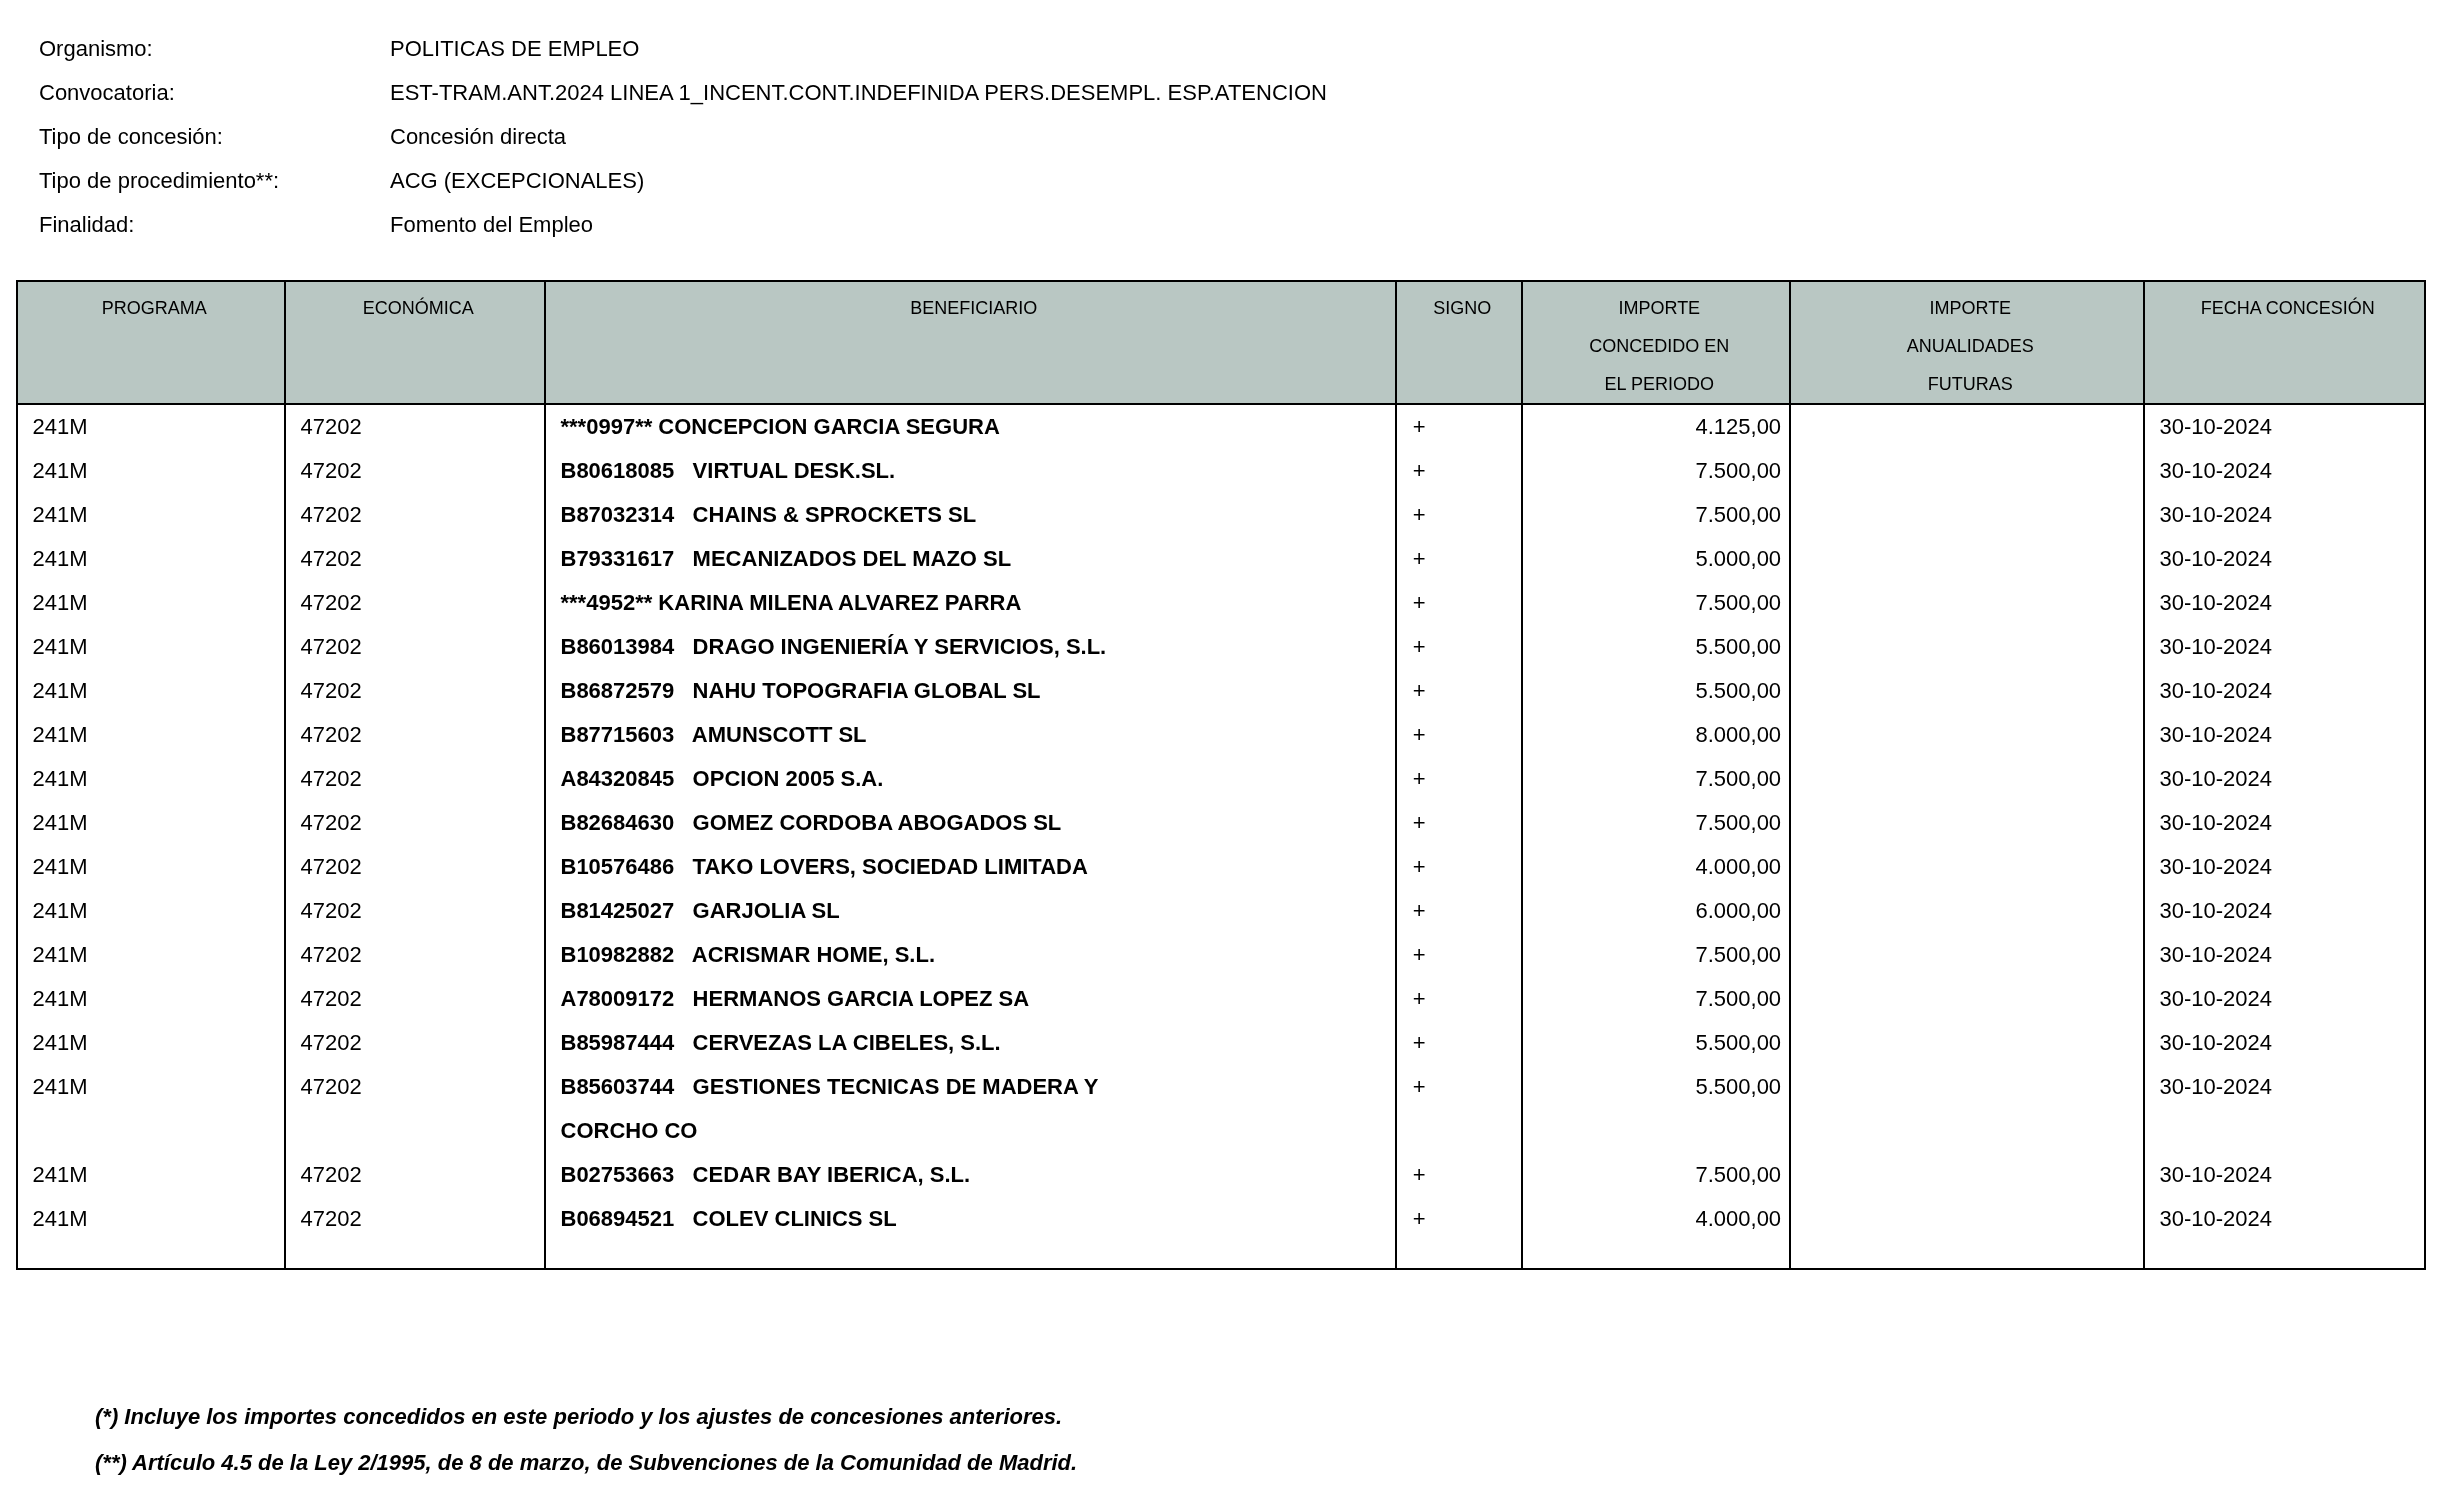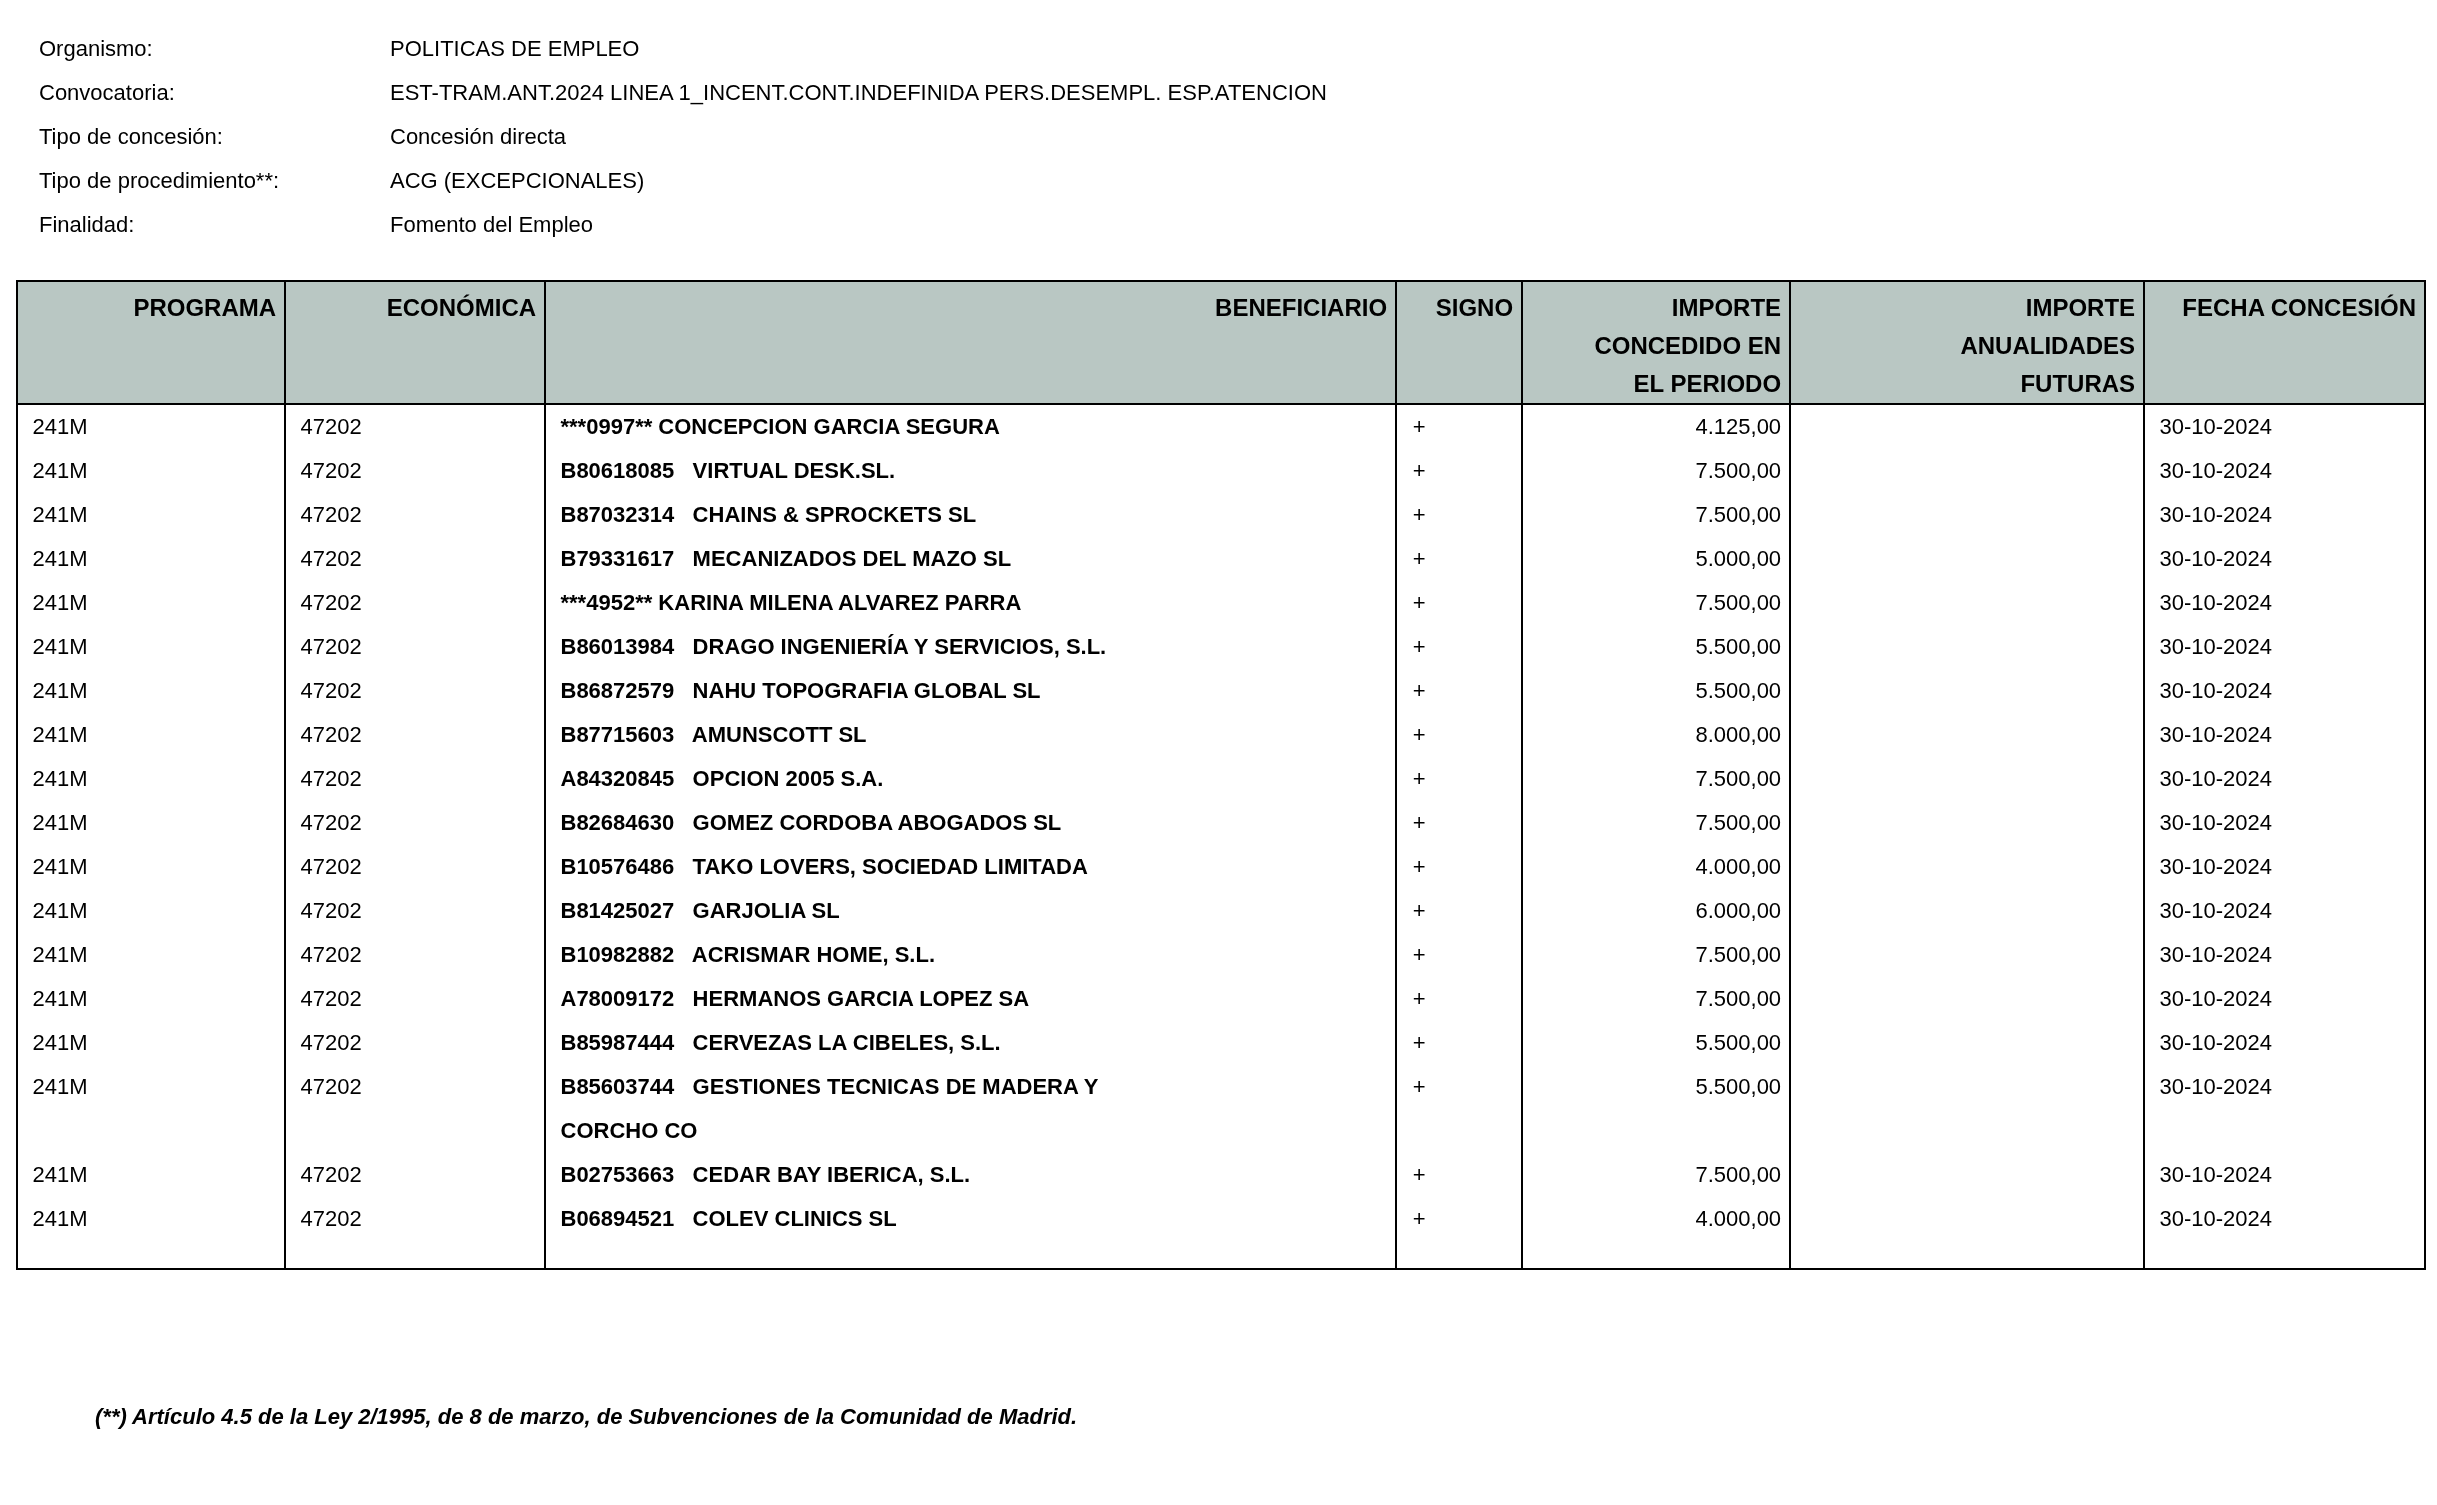--- a/index.html
+++ b/index.html
@@ -38,24 +38,24 @@
   .grants-table td {
     border-left: 2.2px solid var(--border);
     border-right: 2.2px solid var(--border);
     overflow: hidden;
   }
   .grants-table thead tr { height: 117px; }
   .grants-table th {
     background: var(--hdr-bg);
     border-top: 2.2px solid var(--border);
     border-bottom: 2.2px solid var(--border);
-    text-align: right;
+    text-align: center;
     vertical-align: top;
-    font-weight: bold;
-    font-size: 24px;
+    font-weight: normal;
+    font-size: 18px;
     line-height: 38px;
     padding: 7.4px 7.4px 0 15px;
     white-space: pre-line;
   }
   .grants-table td {
     vertical-align: top;
     line-height: 44px;
     padding: 0 7.4px 0 15px;
   }
   td.cell-beneficiario { white-space: pre-wrap; font-weight: bold; }
@@ -316,17 +316,18 @@
         <td></td>
         <td></td>
         <td></td>
         <td></td>
         <td></td>
       </tr>
     </tbody>
   </table>
 
   <div class="footnotes">
+    <div>(*) Incluye los importes concedidos en este periodo y los ajustes de concesiones anteriores.</div>
     <div>(**) Artículo 4.5 de la Ley 2/1995, de 8 de marzo, de Subvenciones de la Comunidad de Madrid.</div>
   </div>
 
 </div>
 
 
 </body></html>

